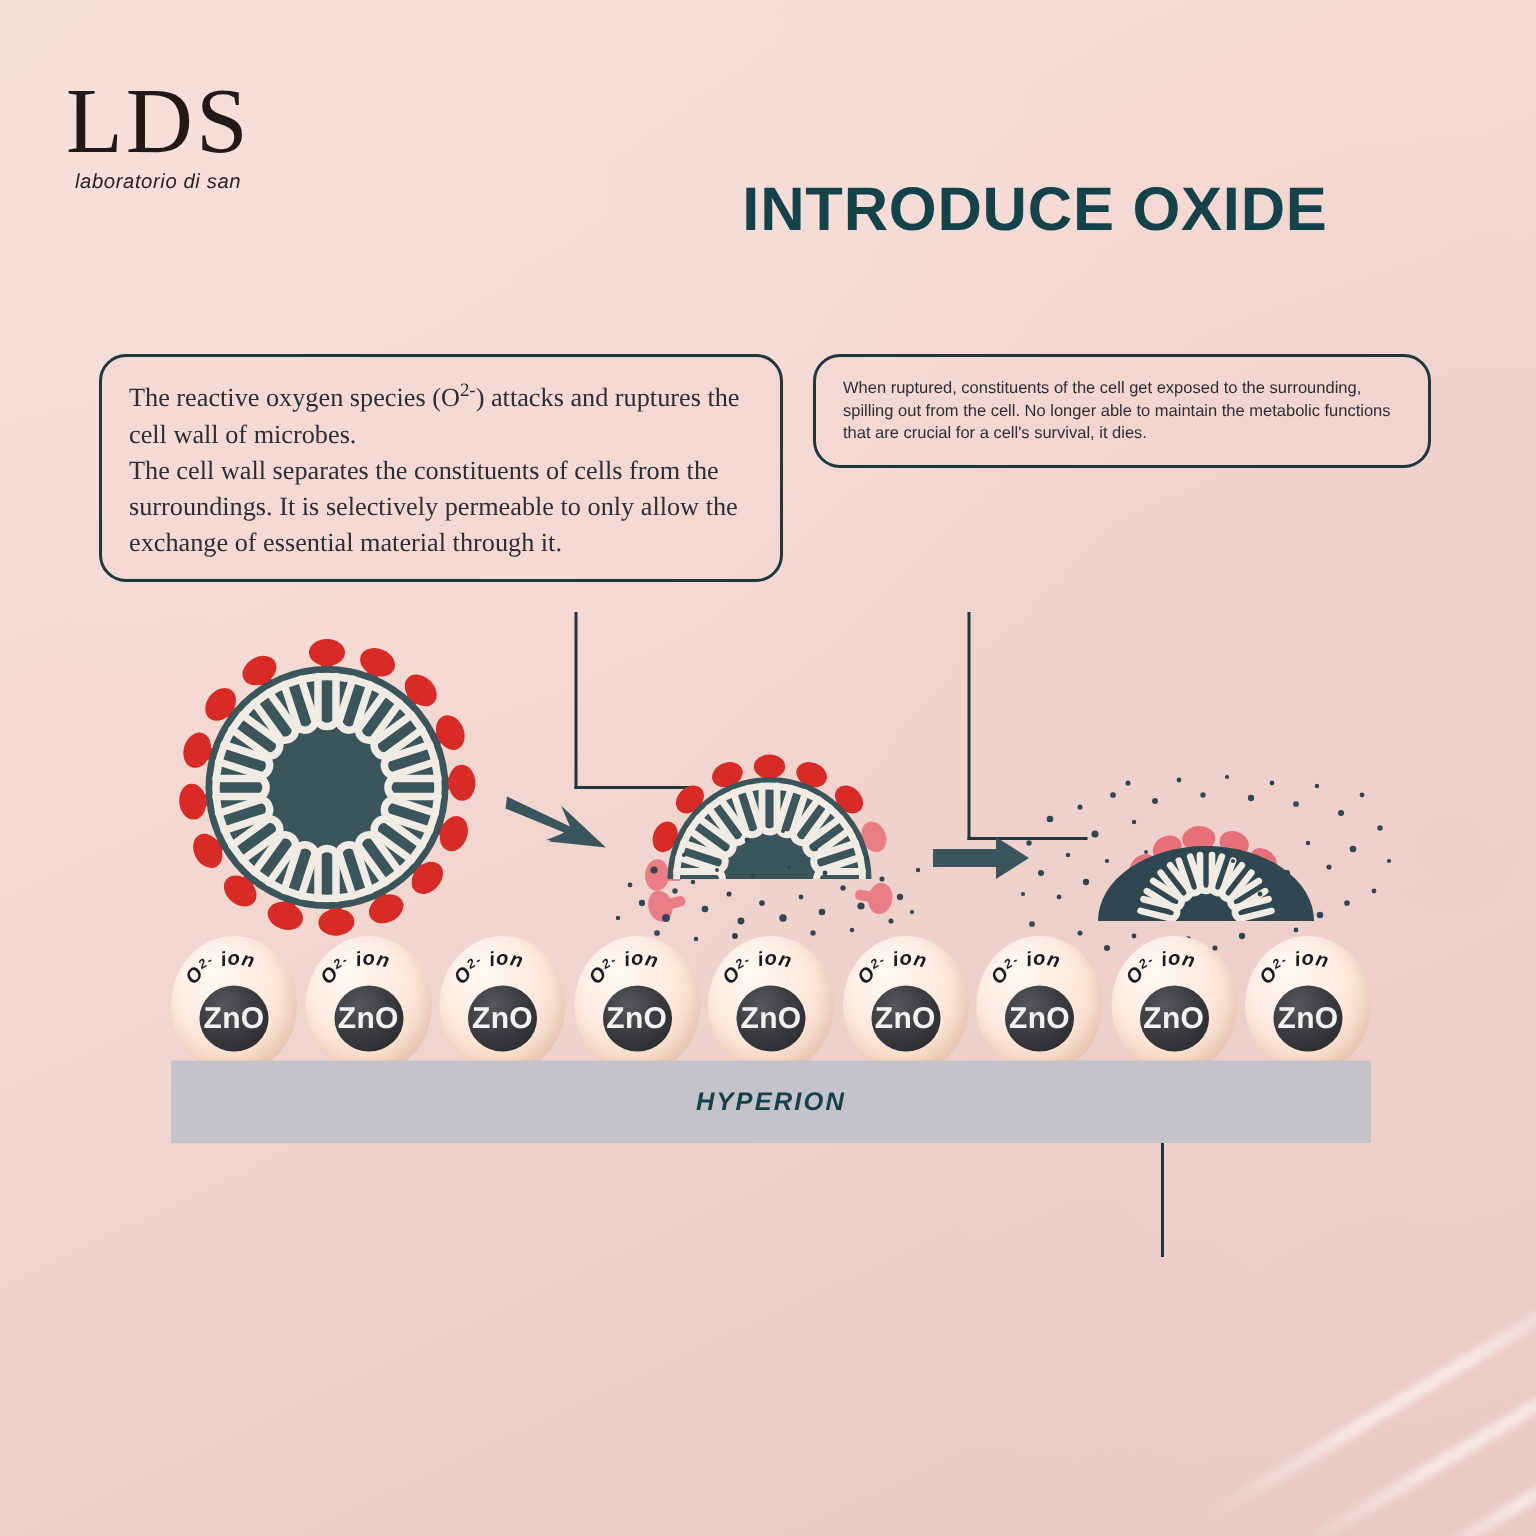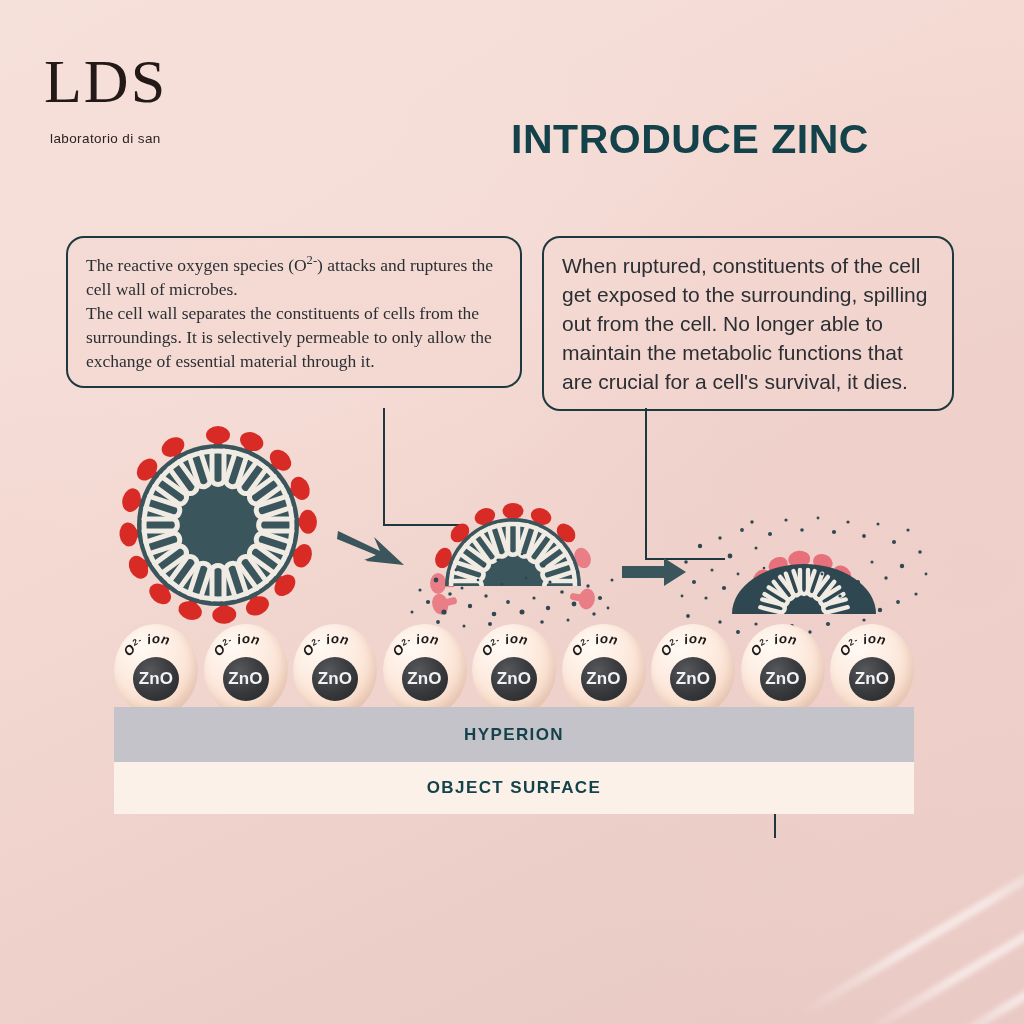--- a/index.html
+++ b/index.html
@@ -46,21 +46,22 @@
     letter-spacing: 2px;
     color: #231a18;
     line-height: .95;
   }
   #logo .sub {
     font-family: "Liberation Sans", sans-serif;
     font-size: 13.5px;
     color: #2b2220;
     letter-spacing: .4px;
     margin-left: 6px;
-    margin-top: 20px;
+    margin-top: 2px;
+    font-style: italic;
   }
 
   
   #title {
     position: absolute;
     left: 420px;
     top: 112px;
     width: 540px;
     text-align: center;
     color: #14424a;
@@ -76,21 +77,21 @@
     box-sizing: border-box;
     border: 2.2px solid #1e3840;
     border-radius: 18px;
     background: rgba(244, 214, 209, 0.52);
     color: #2b2f33;
     padding: 14px 18px 12px 18px;
     line-height: 1.38;
     white-space: pre-line;
   }
   #callout-left  { left: 66px;  top: 236px; width: 456px; font-size: 17.5px; font-family: Liberation Serif, serif; }
-  #callout-right { left: 542px; top: 236px; width: 412px; font-size: 21px; }
+  #callout-right { left: 542px; top: 236px; width: 412px; font-size: 11px; }
   #callout-bottom{ left: 114px; top: 836px; width: 800px; font-size: 17.2px; padding: 16px 22px; }
 
   .sup { font-size: .72em; vertical-align: super; }
 
   
   .conn {
     position: absolute;
     background: #1e3840;
   }
   .conn.v { width: 2.2px; }
@@ -98,20 +99,21 @@
 
   
   .arrow { position: absolute; }
 
   
   #hyperion-band {
     position: absolute;
     left: 114px; top: 707px;
     width: 800px; height: 55px;
     background: #c4c3ca;
+    font-style: italic;
   }
   #object-band {
     position: absolute;
     left: 114px; top: 762px;
     width: 800px; height: 52px;
     background: #fbf1e8;
   }
   .band-label {
     position: absolute;
     width: 100%;
@@ -158,21 +160,21 @@
   .sphere .core {
     position: absolute;
     left: 19px; top: 33px;
     width: 46px; height: 44px;
     border-radius: 50%;
     background: radial-gradient(circle at 36% 30%, #56585b 0%, #3b3d40 45%, #232528 100%);
     display: flex;
     align-items: center;
     justify-content: center;
     color: #f2f2f2;
-    font-size: 17px;
+    font-size: 20px;
     font-weight: bold;
     letter-spacing: .2px;
   }
 
   
   .virus { position: absolute; }
 </style>
 </head>
 <body>
 
@@ -181,21 +183,21 @@
   <div class="streak s1"></div>
   <div class="streak s2"></div>
   <div class="streak s3"></div>
 
   <div id="logo">
     <div class="mark">LDS</div>
     <div class="sub">laboratorio di san</div>
   </div>
 
   <div id="title">
-    <div>INTRODUCE ZINC</div>
+    <div>INTRODUCE OXIDE</div>
   </div>
 
   <div class="callout" id="callout-left">The reactive oxygen species (O<span class="sup">2-</span>) attacks and ruptures the cell wall of microbes.<br>The cell wall separates the constituents of cells from the surroundings. It is selectively permeable to only allow the exchange of essential material through it.</div>
   <div class="callout" id="callout-right">When ruptured, constituents of the cell get exposed to the surrounding, spilling out from the cell. No longer able to maintain the metabolic functions that are crucial for a cell's survival, it dies.</div>
 
   <div class="conn v" style="left:383px; top:408px; height:118px;"></div>
   <div class="conn h" style="left:383px; top:524px; width:78px;"></div>
 
   <div class="conn v" style="left:645px; top:408px; height:152px;"></div>
   <div class="conn h" style="left:645px; top:558px; width:80px;"></div>
@@ -765,17 +767,14 @@
           </defs>
           <text class="arcTxt"><textPath href="#arc8" startOffset="14%"><tspan>O</tspan><tspan dy="-4" font-size="8.5">2-</tspan><tspan dy="4"> ion</tspan></textPath></text>
         </svg>
         <div class="core">ZnO</div>
       </div>
     </div>
 
   <div id="hyperion-band">
     <div class="band-label">HYPERION</div>
   </div>
-  <div id="object-band">
-    <div class="band-label">OBJECT SURFACE</div>
-  </div>
 
 </div>
 
 </body></html>

